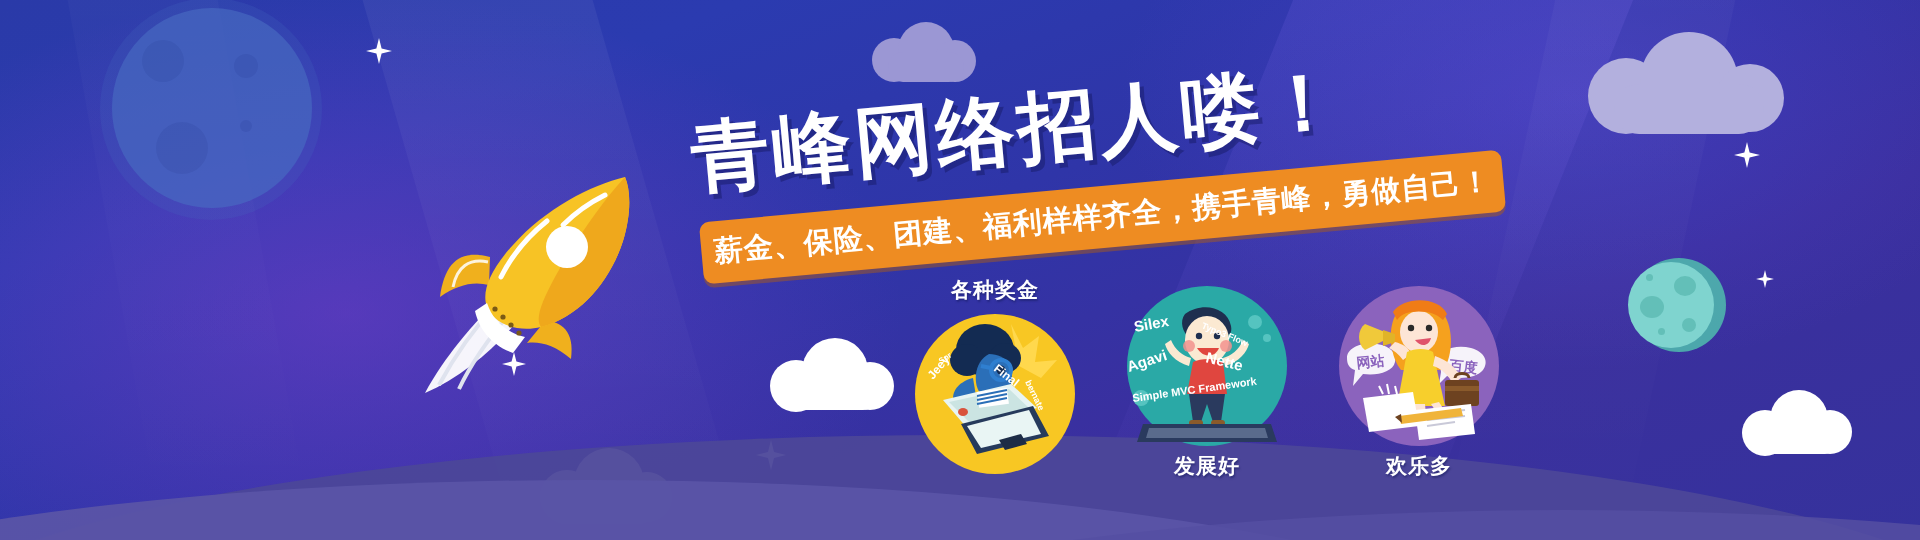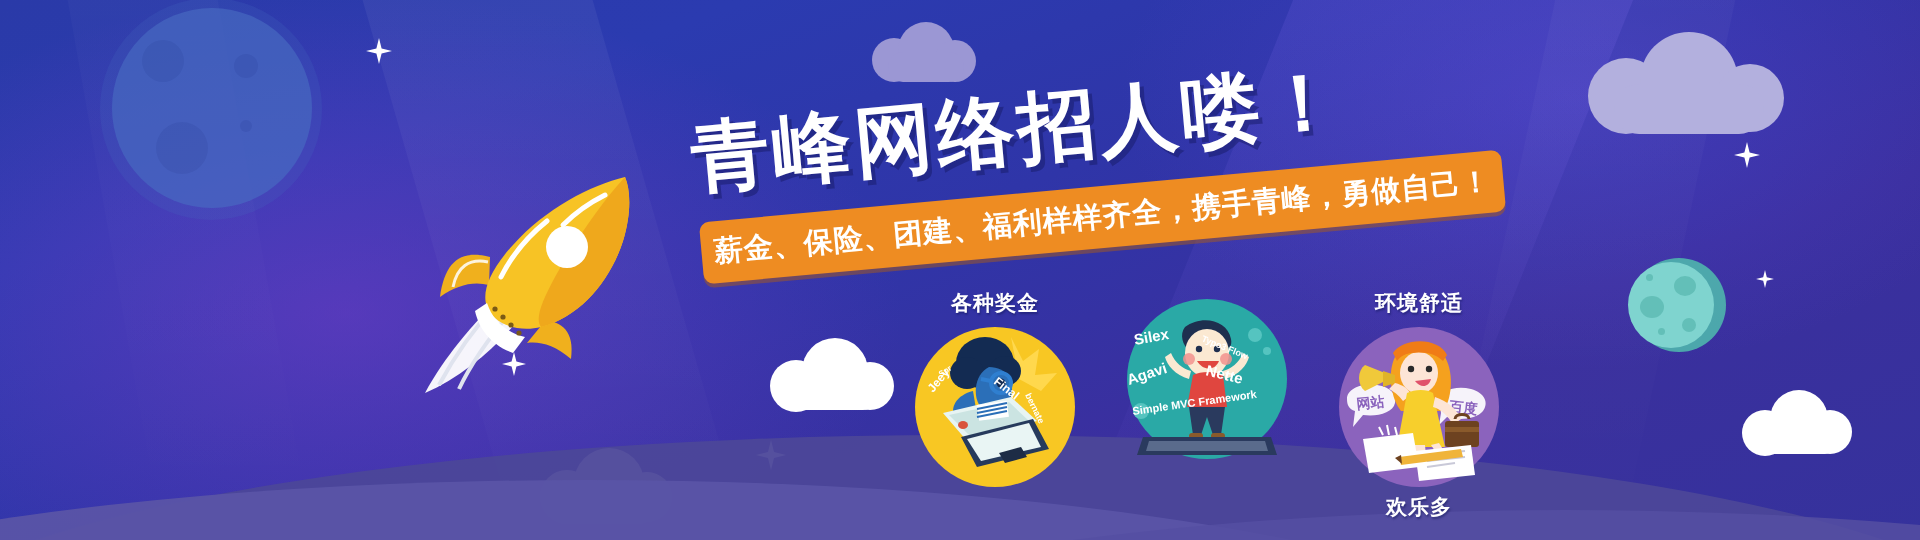--- a/index.html
+++ b/index.html
@@ -73,21 +73,21 @@
     font-size:29px;
     font-weight:bold;
     letter-spacing:1px;
     white-space:nowrap;
   }
 
   
   .rocket{position:absolute;left:395px;top:145px;width:250px;height:250px;}
 
   
-  .features{position:absolute;left:900px;top:289px;width:640px;height:250px;}
+  .features{position:absolute;left:900px;top:276px;width:640px;height:250px;}
   .feat{position:absolute;width:190px;text-align:center;}
   .feat .top-label,
   .feat .bot-label{
     color:#ffffff;font-weight:bold;font-size:21px;letter-spacing:1px;
     text-shadow:1px 2px 2px rgba(20,25,90,.5);
   }
   .feat .disc{
     position:relative;width:160px;height:160px;margin:10px auto 6px auto;
     border-radius:50%;
   }
@@ -275,24 +275,24 @@
           <path d="M16 138 L144 138 L150 156 L10 156 Z" fill="#2a3a5e"></path>
           <path d="M22 142 L138 142 L141 152 L19 152 Z" fill="#5a6b8c"></path>
 
           <text x="8" y="46" fill="#ffffff" font-size="15" font-weight="bold" transform="rotate(-10 8 46)" font-family="Liberation Sans, sans-serif">Silex</text>
           <text x="74" y="42" fill="#ffffff" font-size="9" font-weight="bold" transform="rotate(22 74 42)" font-family="Liberation Sans, sans-serif">Typo3 Flow</text>
           <text x="2" y="86" fill="#ffffff" font-size="15" font-weight="bold" transform="rotate(-18 2 86)" font-family="Liberation Sans, sans-serif">Agavi</text>
           <text x="78" y="76" fill="#ffffff" font-size="15" font-weight="bold" transform="rotate(14 78 76)" font-family="Liberation Sans, sans-serif">Nette</text>
           <text x="6" y="116" fill="#ffffff" font-size="11" font-weight="bold" transform="rotate(-8 6 116)" font-family="Liberation Sans, sans-serif">Simple MVC Framework</text>
         </svg>
       </div>
+      <div class="bot-label">发展好</div>
     </div>
 
     <div class="feat feat-3" style="left:424px;top:0px;">
-      <div class="top-label">环境舒适</div>
       <div class="disc">
         <svg viewBox="0 0 160 160" width="160" height="160">
 
           <path d="M8 72 C 8 62, 22 56, 38 58 C 52 60, 58 68, 56 76 C 54 86, 38 90, 24 88 L 14 100 L 16 84 C 10 82, 8 78, 8 72 Z" fill="#ffffff" opacity=".92"></path>
           <path d="M100 74 C 100 64, 116 58, 132 62 C 146 66, 150 76, 144 84 C 138 92, 120 94, 108 90 L 100 98 L 102 86 Z" fill="#ffffff" opacity=".92"></path>
           <text x="18" y="82" fill="#8b63bd" font-size="14" font-weight="bold" transform="rotate(-6 18 82)" font-family="Liberation Sans, sans-serif">网站</text>
           <text x="110" y="84" fill="#8b63bd" font-size="14" font-weight="bold" transform="rotate(6 110 84)" font-family="Liberation Sans, sans-serif">百度</text>
 
           <path d="M56 30 C 66 14, 96 12, 106 30 C 116 48, 112 74, 104 84 L 62 84 C 52 72, 48 46, 56 30 Z" fill="#f5a11e"></path>
 

